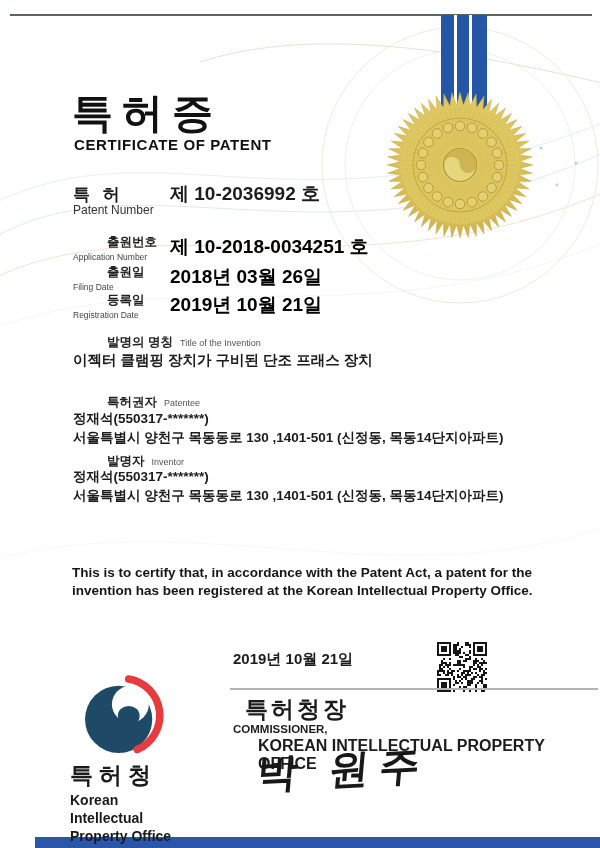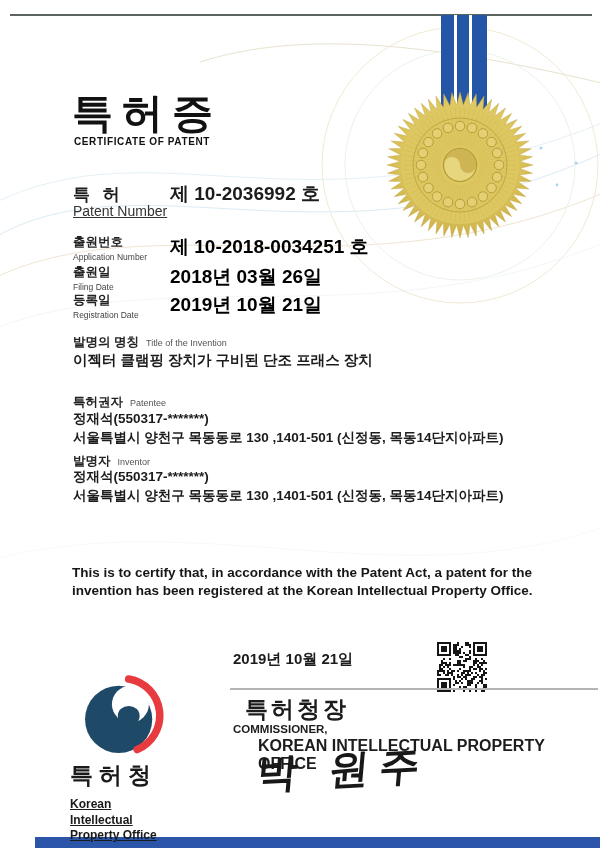--- a/index.html
+++ b/index.html
@@ -9,44 +9,44 @@
   
   #guilloche{position:absolute;left:0;top:0;width:600px;height:848px;z-index:0;}
   #top-rule{left:10px;top:14px;width:582px;height:2px;background:#5c6460;z-index:1;}
   #ribbon{left:441px;top:15px;width:46px;height:97px;z-index:2;
     background:linear-gradient(90deg,#2456a8 0 13px,#ffffff 13px 16px,#2456a8 16px 28px,#ffffff 28px 31px,#2456a8 31px 46px);}
   #medal{left:385px;top:90px;width:150px;height:150px;z-index:3;}
   #footer-bar{left:35px;top:837px;width:565px;height:11px;background:#2a55a8;z-index:2;}
   
   .z{z-index:4;}
   #title-ko{left:72px;top:86px;font-size:41px;font-weight:800;letter-spacing:9px;color:#111;}
-  #title-en{left:74px;top:136px;font-size:10px;font-weight:700;letter-spacing:0.6px;color:#111;}
-  .klabel{font-size:12.5px;font-weight:700;color:#222;}
+  #title-en{left:74px;top:136px;font-size:15px;font-weight:700;letter-spacing:0.6px;color:#111;}
+  .klabel{font-size:12.5px;font-weight:700;color:#222;margin-left:34px;}
   .elabel{font-size:8.5px;font-weight:400;color:#444;margin-top:1px;}
   .fvalue{font-size:19px;font-weight:700;color:#000000;}
   #pn-label{left:73px;top:183px;font-size:17px;font-weight:800;letter-spacing:4px;}
-  #pn-sub{left:73px;top:203px;font-size:14px;color:#333;text-decoration:underline;}
+  #pn-sub{left:73px;top:203px;font-size:12px;color:#333;}
   #pn-value{left:170px;top:181px;font-size:19px;font-weight:800;}
   #f-rows .row{position:absolute;left:0;top:0;width:600px;}
   .inline-en{font-size:9px;font-weight:400;color:#555;margin-left:7px;}
   #inv-label{left:73px;top:334px;}
   #inv-value{left:73px;top:351px;font-size:14.5px;font-weight:700;}
   #pat-label{left:73px;top:394px;}
   #pat-name{left:73px;top:410px;font-size:13.5px;font-weight:700;}
   #pat-addr{left:73px;top:429px;font-size:13.5px;font-weight:700;}
   #invr-label{left:73px;top:453px;}
   #invr-name{left:73px;top:468px;font-size:13.5px;font-weight:700;}
   #invr-addr{left:73px;top:487px;font-size:13.5px;font-weight:700;}
   #cert-ko{left:72px;top:539px;font-size:16.5px;font-weight:800;color:#111;}
   #cert-en{left:72px;top:564px;width:470px;font-size:13.5px;font-weight:700;line-height:1.3;color:#161616;}
   
   #logo-col{left:70px;top:674px;width:104px;text-align:left;}
   #logo-svg{width:84px;height:84px;margin:0 auto;display:block;}
   #logo-ko{font-size:23px;font-weight:600;letter-spacing:6px;margin-top:2px;color:#1a1a1a;}
-  #logo-en{font-size:12px;font-weight:700;line-height:1.3;margin-top:6px;color:#1a1a1a;text-decoration:underline;}
+  #logo-en{font-size:14px;font-weight:700;line-height:1.3;margin-top:0;color:#1a1a1a;}
   #issue-date{left:233px;top:650px;font-size:15px;font-weight:600;}
   #sep-line{left:230px;top:688px;width:368px;height:2px;background:#b4b4b4;}
   #office-ko{left:245px;top:694px;font-size:23px;font-weight:800;letter-spacing:3px;}
   #office-en1{left:233px;top:723px;font-size:11.5px;font-weight:700;}
   #office-en2{left:233px;top:737px;font-size:16px;font-weight:700;padding-left:25px;}
   #signature{left:258px;top:742px;font-size:40px;font-weight:700;letter-spacing:10px;color:#181818;
              transform:skewX(-8deg) rotate(-3deg);}
   #qr-svg{left:437px;top:641px;width:50px;height:52px;}
   #qr-caption{left:492px;top:655px;font-size:9px;font-weight:700;line-height:1.5;color:#222;}
 </style>

